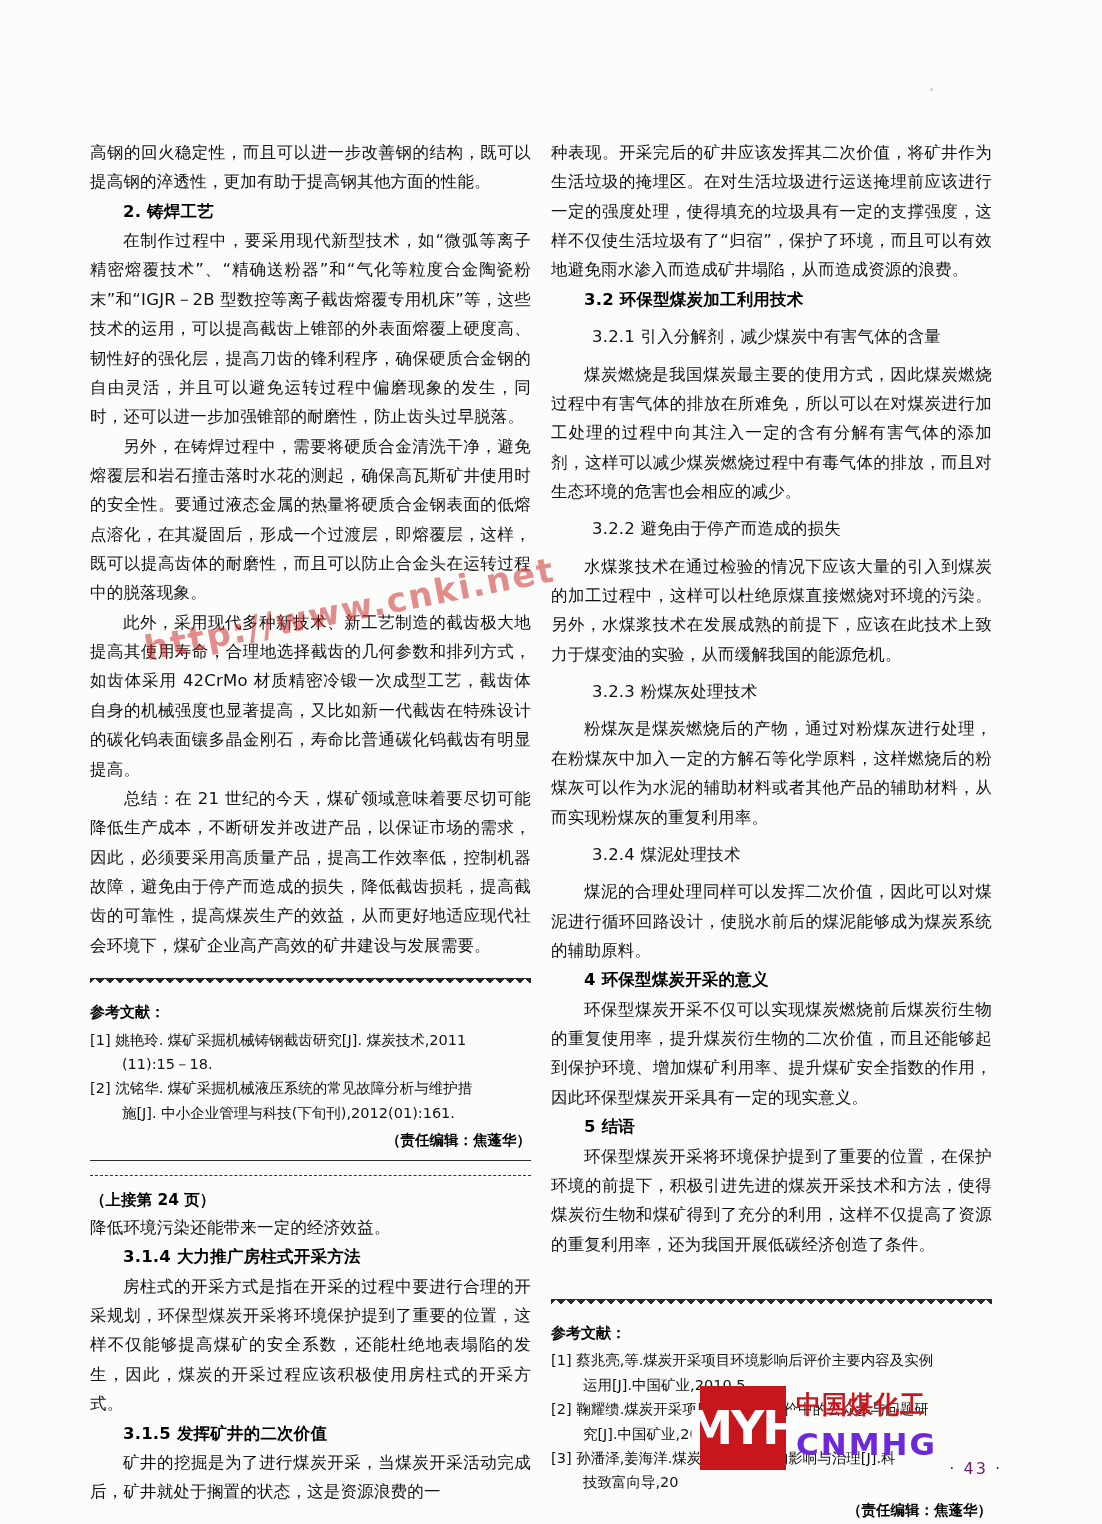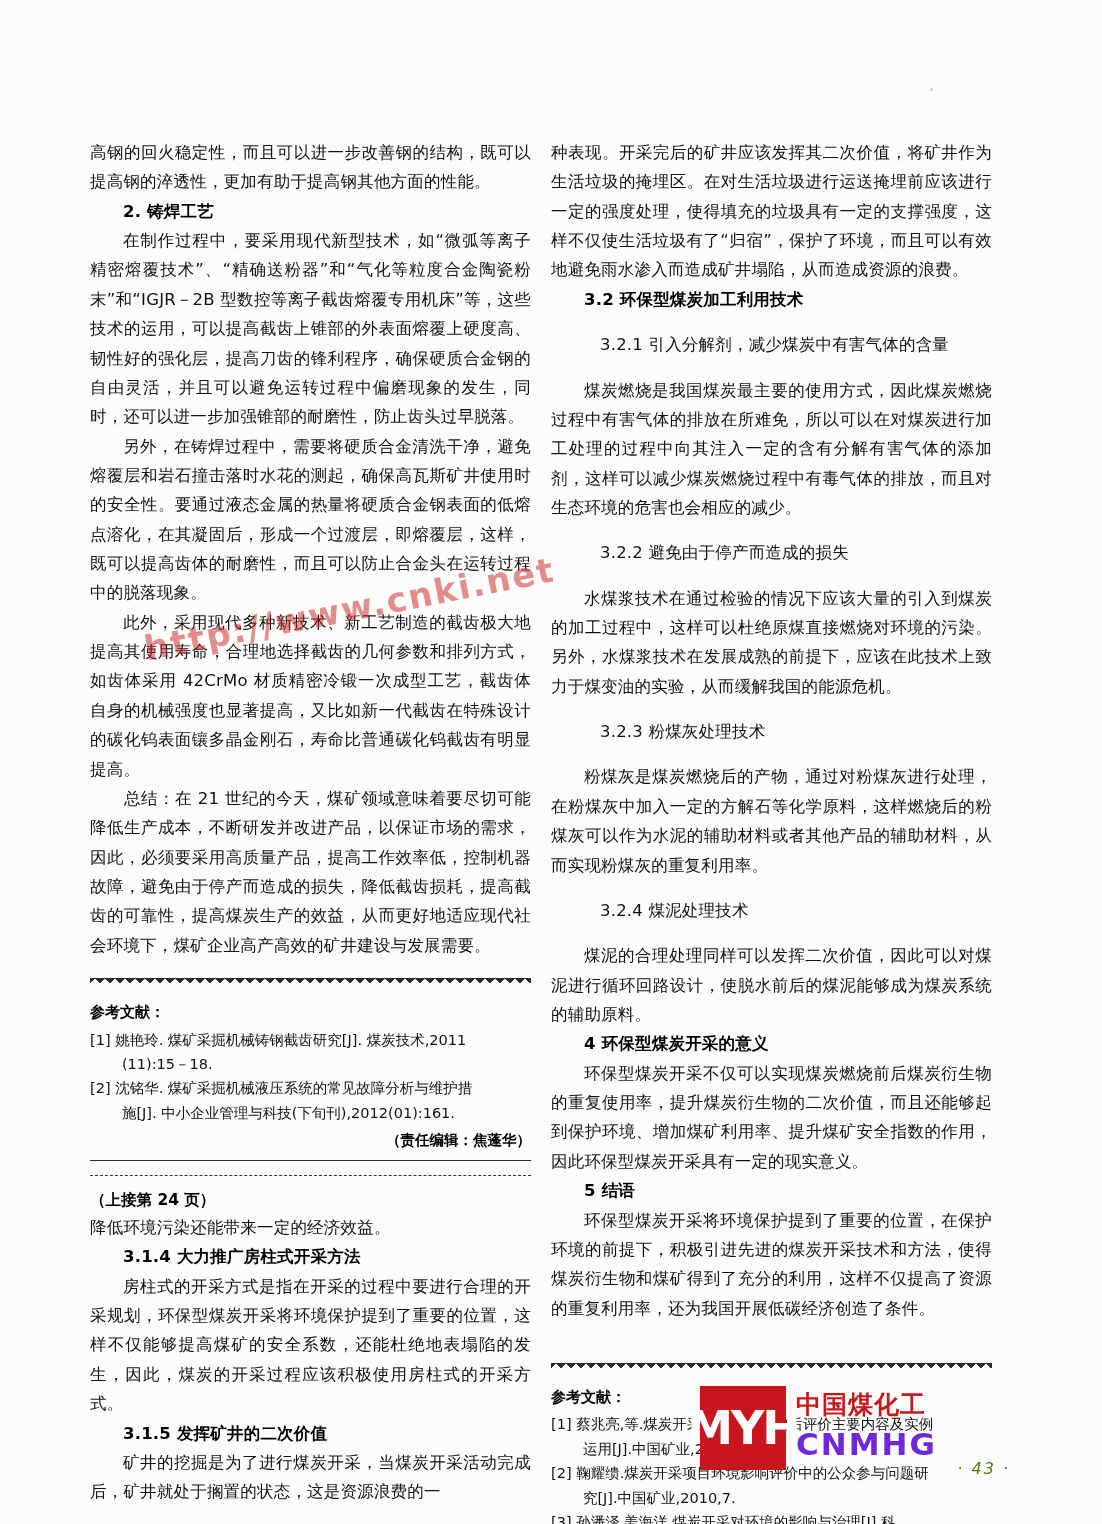--- a/index.html
+++ b/index.html
@@ -49,21 +49,21 @@
   p.head {
     margin: 0;
     font-size: 16.5px;
     line-height: 1.78;
     color: #000000;
     font-weight: bold;
     text-indent: 2em;
     letter-spacing: 0.2px;
   }
   p.subhead {
-    margin: 16px;
+    margin: 8px;
     font-size: 16.5px;
     line-height: 1.78;
     color: #111111;
     text-indent: 2em;
     letter-spacing: 0.2px;
   }
   .ref-block {
     margin-top: 6px;
   }
   .ref-title {
@@ -113,26 +113,25 @@
     margin: 14px 0 14px 0;
   }
   .contfrom {
     font-size: 15.5px;
     font-weight: bold;
     color: #000;
     margin: 6px 0 2px 0;
   }
   .page-number {
     position: absolute;
-    right: 92px;
+    right: 100px;
     bottom: 46px;
     font-size: 16px;
-    color: #4d7c0f;
+    color: #701a75;
     letter-spacing: 2px;
-    font-style: italic;
   }
   
   .watermark {
     position: absolute;
     left: 138px;
     top: 560px;
     width: 720px;
     transform: rotate(-11deg);
     font-size: 34px;
     font-weight: bold;

